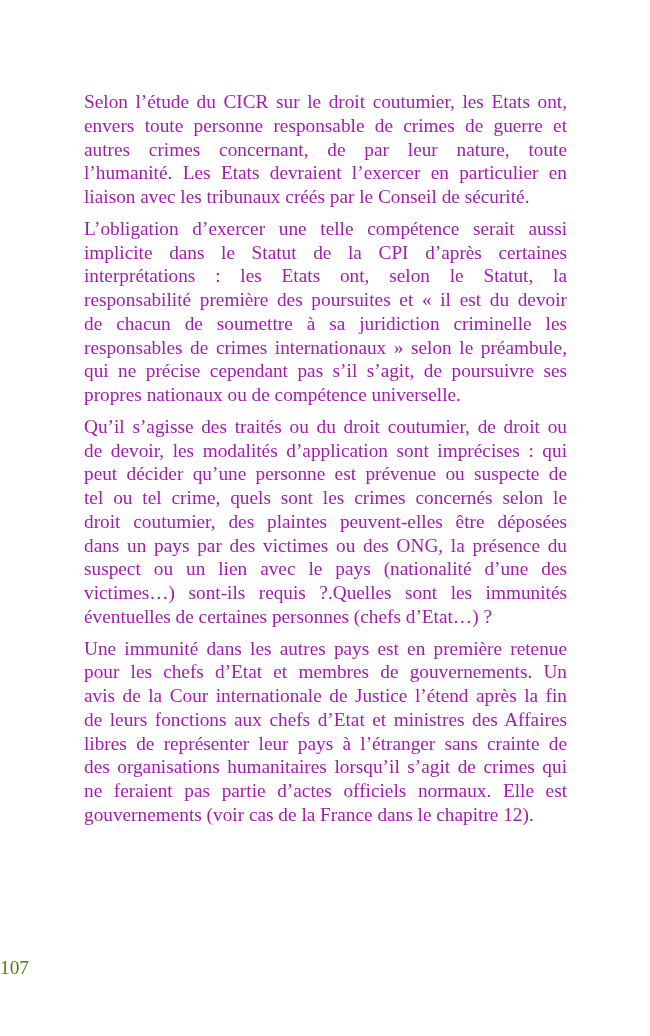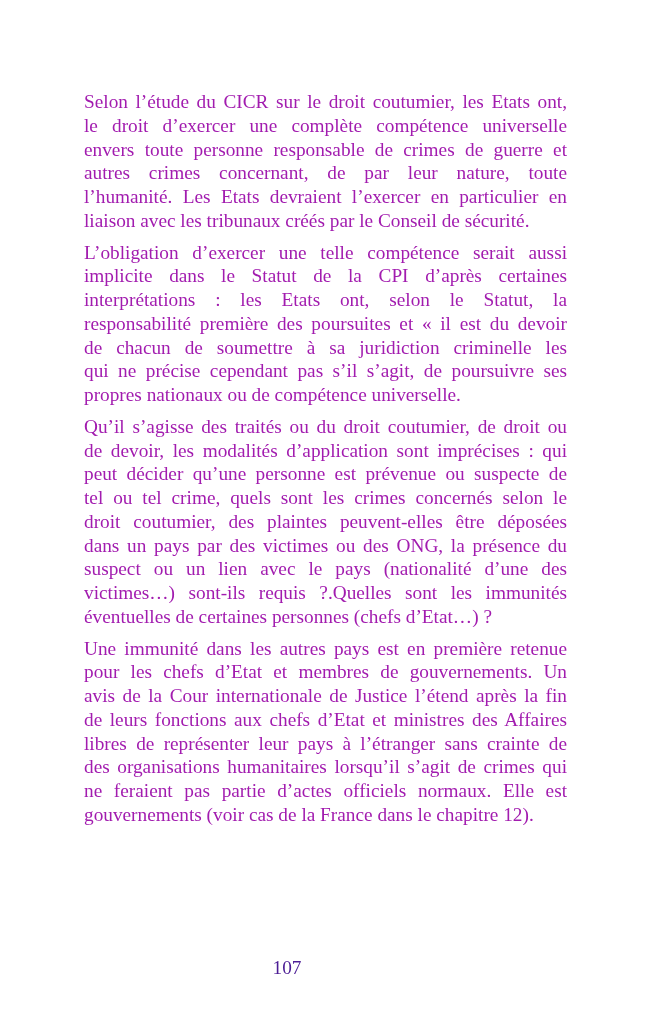--- a/index.html
+++ b/index.html
@@ -10,43 +10,43 @@
       font-size: 19.3px; color: #a21caf;
     }
     .para { margin: 0 0 8px 0; }
     .line {
       display: block; height: 23.75px; line-height: 23.75px;
       text-align: justify; text-align-last: justify; white-space: nowrap;
     }
     .line.last { text-align-last: left; }
     .pagenum {
       position: absolute; left: 0; width: 574px; top: 957px;
-      text-align: center;
+      text-align: left;
       font-family: "Liberation Serif", "DejaVu Serif", serif;
-      font-size: 19.3px; color: #4c1d95;
+      font-size: 19.3px; color: #4d7c0f;
     }
   </style>
 </head>
 <body>
 
 <div class="page">
   <div class="para">
     <span class="line">Selon l’étude du CICR sur le droit coutumier, les Etats ont,</span>
-    <span class="line">le droit d’exercer une complète compétence universelle</span>
     <span class="line">envers toute personne responsable de crimes de guerre et</span>
     <span class="line">autres crimes concernant, de par leur nature, toute</span>
     <span class="line">l’humanité. Les Etats devraient l’exercer en particulier en</span>
     <span class="line last">liaison avec les tribunaux créés par le Conseil de sécurité.</span>
   </div>
   <div class="para">
     <span class="line">L’obligation d’exercer une telle compétence serait aussi</span>
     <span class="line">implicite dans le Statut de la CPI d’après certaines</span>
     <span class="line">interprétations : les Etats ont, selon le Statut, la</span>
     <span class="line">responsabilité première des poursuites et « il est du devoir</span>
     <span class="line">de chacun de soumettre à sa juridiction criminelle les</span>
+    <span class="line">responsables de crimes internationaux » selon le préambule,</span>
     <span class="line">qui ne précise cependant pas s’il s’agit, de poursuivre ses</span>
     <span class="line last">propres nationaux ou de compétence universelle.</span>
   </div>
   <div class="para">
     <span class="line">Qu’il s’agisse des traités ou du droit coutumier, de droit ou</span>
     <span class="line">de devoir, les modalités d’application sont imprécises : qui</span>
     <span class="line">peut décider qu’une personne est prévenue ou suspecte de</span>
     <span class="line">tel ou tel crime, quels sont les crimes concernés selon le</span>
     <span class="line">droit coutumier, des plaintes peuvent-elles être déposées</span>
     <span class="line">dans un pays par des victimes ou des ONG, la présence du</span>

